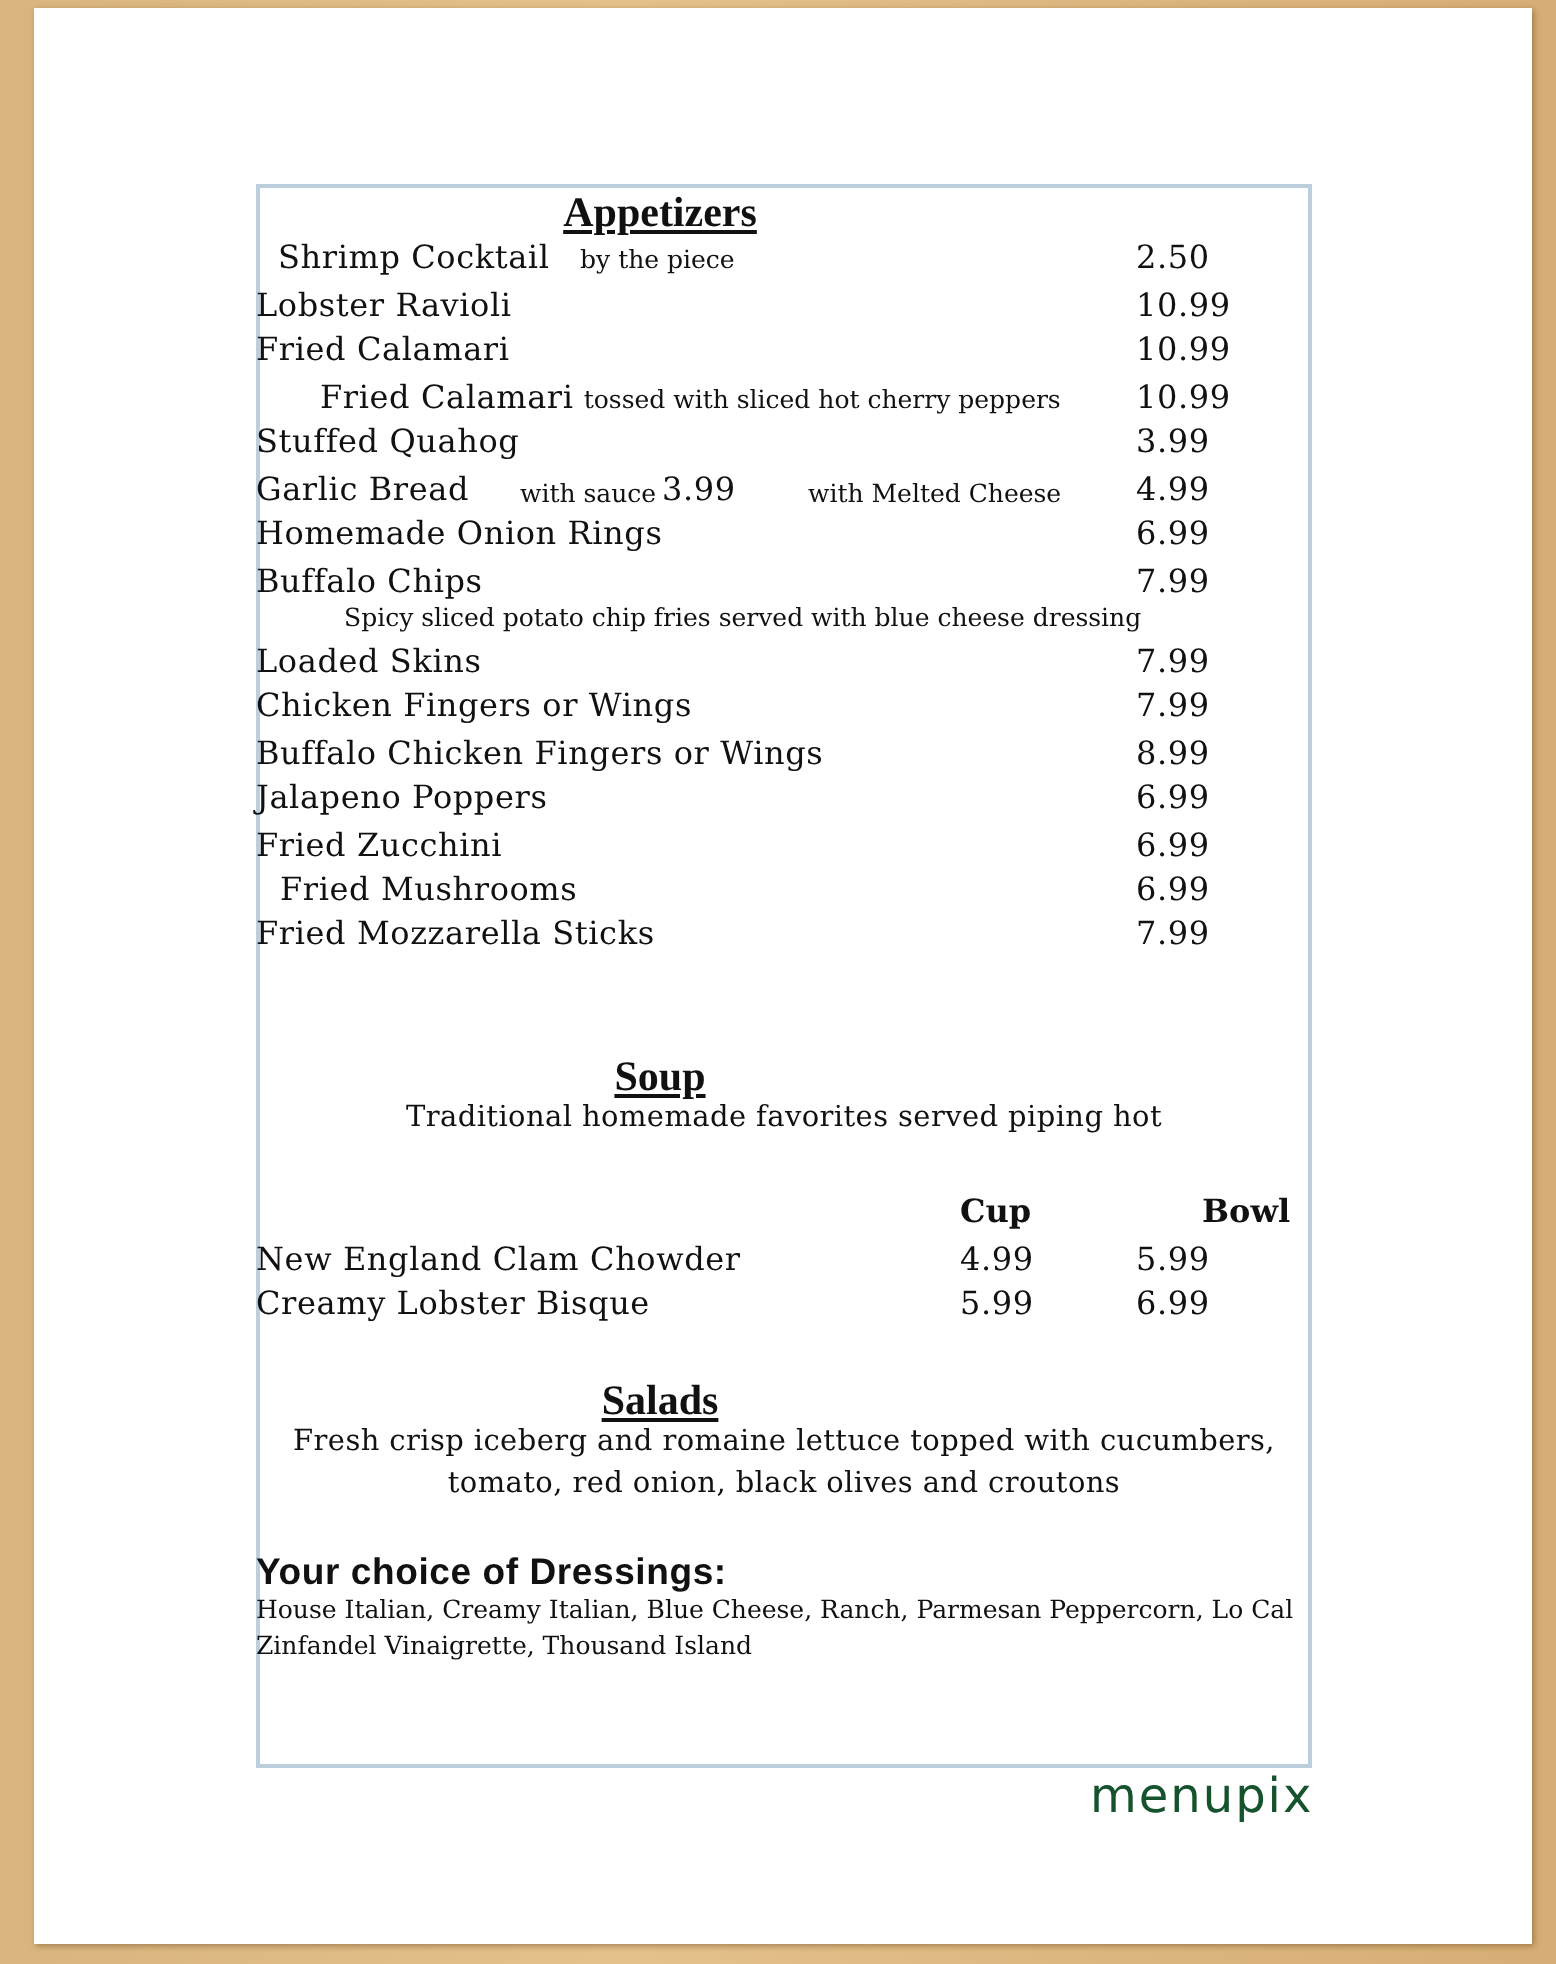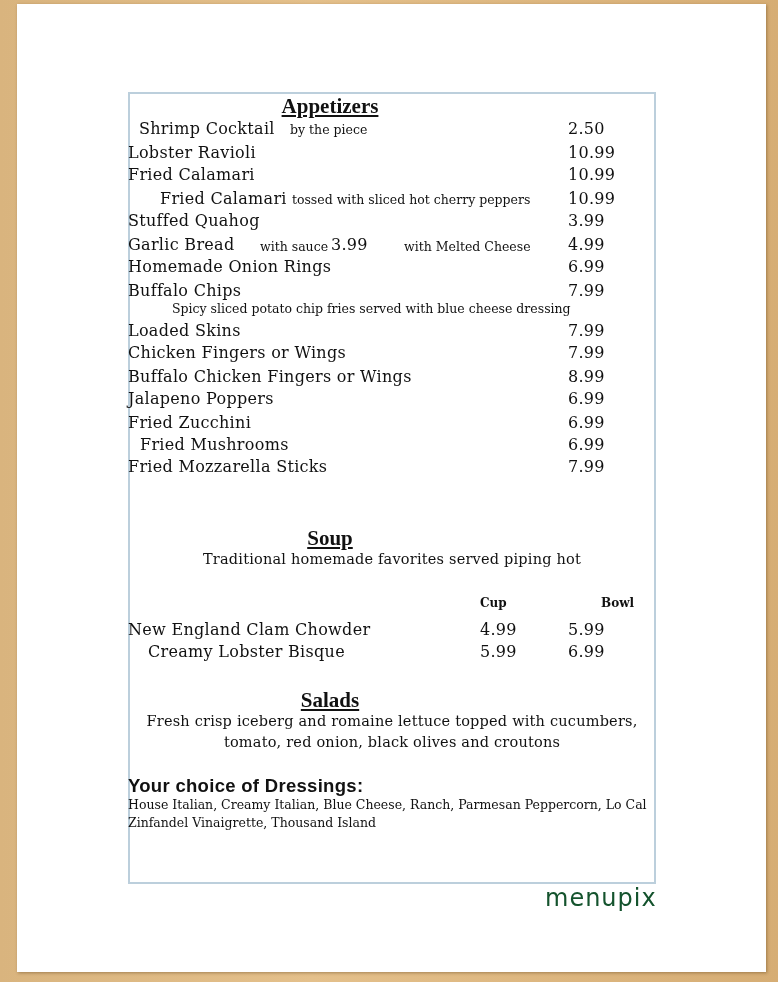--- a/index.html
+++ b/index.html
@@ -22,21 +22,21 @@
   .abs { position:absolute; white-space:nowrap; }
   .h {
     font-family:"Liberation Serif", serif; font-weight:bold; font-size:21px;
     text-decoration:underline; text-underline-offset:2px;
     left:0; width:660px; text-align:center;
   }
   .row .name { font-size:16px; letter-spacing:0.3px; }
   .note { font-size:12.5px; }
   .price { font-size:16px; letter-spacing:0.3px; }
   .sub { font-size:14.5px; letter-spacing:0.2px; }
-  .colh { font-weight:bold; font-size:12px; font-family:"DejaVu Serif", serif; }
+  .colh { font-weight:bold; font-size:16px; font-family:"DejaVu Serif", serif; }
   .dress-title { font-family:Liberation Sans, sans-serif; font-weight:bold; font-size:18.5px; letter-spacing:0.3px;}
   .dress { font-size:12.5px; }
   .watermark {
     font-family:"DejaVu Sans", sans-serif; font-size:24px; color:#14532d;
     letter-spacing:1px;
   }
 </style>
 </head>
 <body>
 
@@ -105,21 +105,21 @@
 <div class="abs h" style="top:526px;">Soup</div>
 <div class="abs sub" style="left:0;width:784px;text-align:center;top:551px;">Traditional homemade favorites served piping hot</div>
 
 <div class="abs colh" style="left:480px;top:596px;">Cup</div>
 <div class="abs colh" style="left:601px;top:596px;">Bowl</div>
 
 <div class="abs row" style="left:128px;top:620px;"><span class="name">New England Clam Chowder</span></div>
 <div class="abs price" style="left:480px;top:620px;">4.99</div>
 <div class="abs price" style="left:568px;top:620px;">5.99</div>
 
-<div class="abs row" style="left:128px;top:642px;padding-left:20px;"><span class="name">Creamy Lobster Bisque</span></div>
+<div class="abs row" style="left:128px;top:642px;"><span class="name">Creamy Lobster Bisque</span></div>
 <div class="abs price" style="left:480px;top:642px;">5.99</div>
 <div class="abs price" style="left:568px;top:642px;">6.99</div>
 
 <div class="abs h" style="top:688px;">Salads</div>
 <div class="abs sub" style="left:0;width:784px;text-align:center;top:713px;">Fresh crisp iceberg and romaine lettuce topped with cucumbers,</div>
 <div class="abs sub" style="left:0;width:784px;text-align:center;top:734px;">tomato, red onion, black olives and croutons</div>
 
 <div class="abs dress-title" style="left:128px;top:775px;">Your choice of Dressings:</div>
 <div class="abs dress" style="left:128px;top:797px;">House Italian, Creamy Italian, Blue Cheese, Ranch, Parmesan Peppercorn, Lo Cal</div>
 <div class="abs dress" style="left:128px;top:815px;">Zinfandel Vinaigrette, Thousand Island</div>

